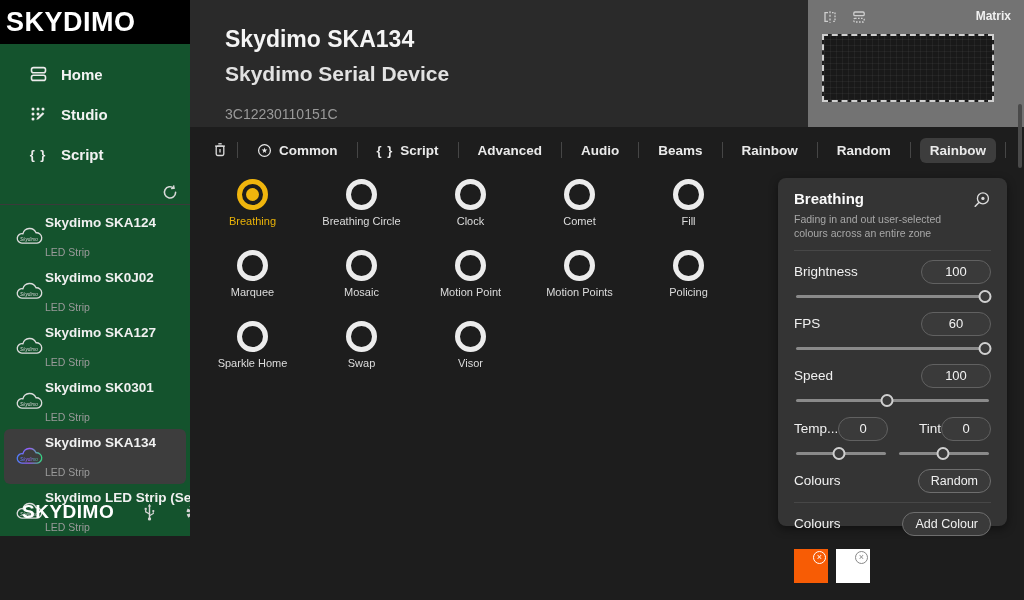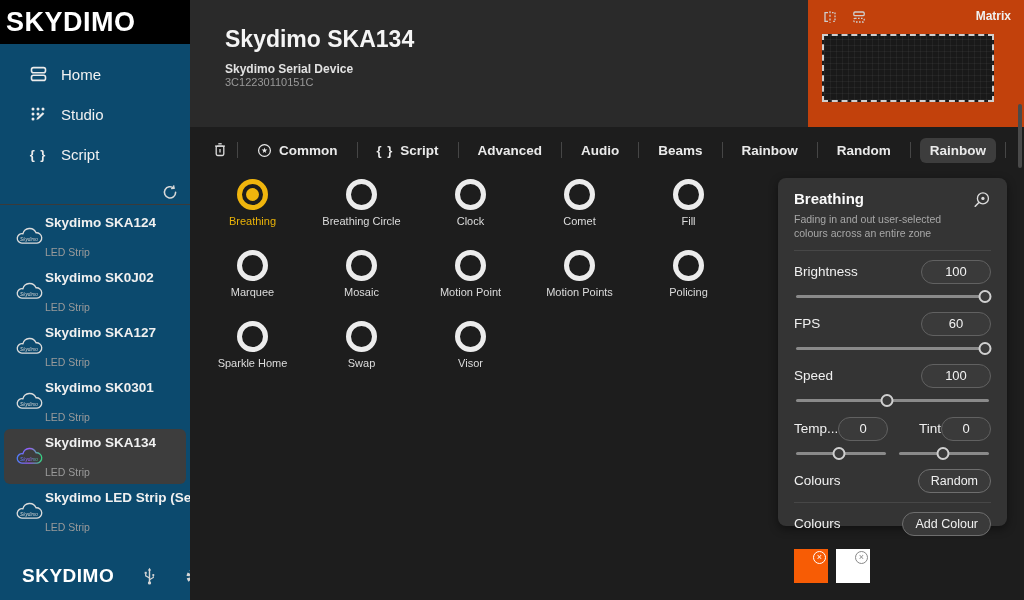--- a/index.html
+++ b/index.html
@@ -1,48 +1,48 @@
 <!DOCTYPE html>
 <html><head>
 <meta charset="utf-8">
 <style>
   html,body{margin:0;padding:0}
   body{width:1024px;height:600px;position:relative;overflow:hidden;background:#1d1d1d;
        font-family:"Liberation Sans",sans-serif;color:#ededed;-webkit-font-smoothing:antialiased}
   svg{display:block}
 
   
-  .sidebar{position:absolute;left:0;top:0;width:190px;height:600px;background:#0c4a6e}
+  .sidebar{position:absolute;left:0;top:0;width:190px;height:536px;background:#14532d}
   .logo-strip{height:44px;background:#000;display:flex;align-items:center;padding-left:6px}
   .logo-text{font-size:27px;font-weight:800;letter-spacing:.5px;color:#fff;white-space:nowrap}
   .nav{margin-top:10px}
   .nav-item{display:flex;align-items:center;gap:13px;padding:11px 0 11px 28px;cursor:pointer}
   .nav-icon{width:20px;height:18px;display:flex;align-items:center;justify-content:center;color:#ececec}
-  .nav-label{font-size:15px;font-weight:400;color:#f2f2f2}
+  .nav-label{font-size:15px;font-weight:700;color:#f2f2f2}
   .refresh-row{margin:8px 0 0 0;border-bottom:1px solid #3a3a3a;padding:0 0 2px 0;display:flex;justify-content:flex-end}
   .refresh-btn{padding:2px 12px 2px 2px;color:#d9d9d9;cursor:pointer}
   .device-list{margin-top:4px}
   .device-row{display:flex;align-items:center;height:55px;margin:0 4px;padding-left:9px;border-radius:6px;cursor:pointer}
   .device-row.selected{background:#3d3d3d}
   .device-icon{width:32px;height:20px;flex:0 0 32px}
   .device-name{font-size:13.5px;font-weight:700;color:#f0f0f0;white-space:nowrap;overflow:hidden}
   .device-type{font-size:10.5px;color:#9a9a9a;margin-top:16px}
   .sidebar-footer{position:absolute;left:0;right:0;bottom:0;height:48px;display:flex;align-items:center;padding-left:22px}
   .footer-logo{font-size:19px;font-weight:800;color:#fff;letter-spacing:.5px}
   .footer-icon{margin-left:26px;color:#d6d6d6;cursor:pointer}
 
   
   .header-band{position:absolute;left:190px;top:0;width:834px;height:127px;background:#2a2a2a}
   .header-text{position:absolute;left:35px;top:26px}
   .hdr-title{font-size:23px;font-weight:700;color:#f5f5f5}
-  .hdr-sub{font-size:12px;font-weight:700;color:#e2e2e2;margin-top:9px}
-  .hdr-serial{font-size:11px;color:#9a9a9a;margin-top:0}
+  .hdr-sub{font-size:21px;font-weight:700;color:#e2e2e2;margin-top:9px}
+  .hdr-serial{font-size:14px;color:#9a9a9a;margin-top:20px}
 
   
-  .matrix-block{position:absolute;right:0;top:0;width:216px;height:127px;background:#c2410c}
+  .matrix-block{position:absolute;right:0;top:0;width:216px;height:127px;background:#737373}
   .matrix-label{position:absolute;top:9px;right:13px;font-size:12px;font-weight:700;color:#f0f0f0}
   .matrix-icons{position:absolute;top:9px;left:14px;display:flex;gap:13px;color:#cfcfcf}
   .matrix-icon-btn{cursor:pointer}
   .matrix-box{position:absolute;left:14px;top:34px;width:168px;height:64px;border:2px dashed #cfcfcf;
       background-color:#191919;
       background-image:repeating-linear-gradient(0deg,rgba(255,255,255,.045) 0 1px,transparent 1px 6px),
                        repeating-linear-gradient(90deg,rgba(255,255,255,.045) 0 1px,transparent 1px 6px)}
 
   
   .content{position:absolute;left:190px;top:127px;width:834px;height:473px;background:#1d1d1d}

